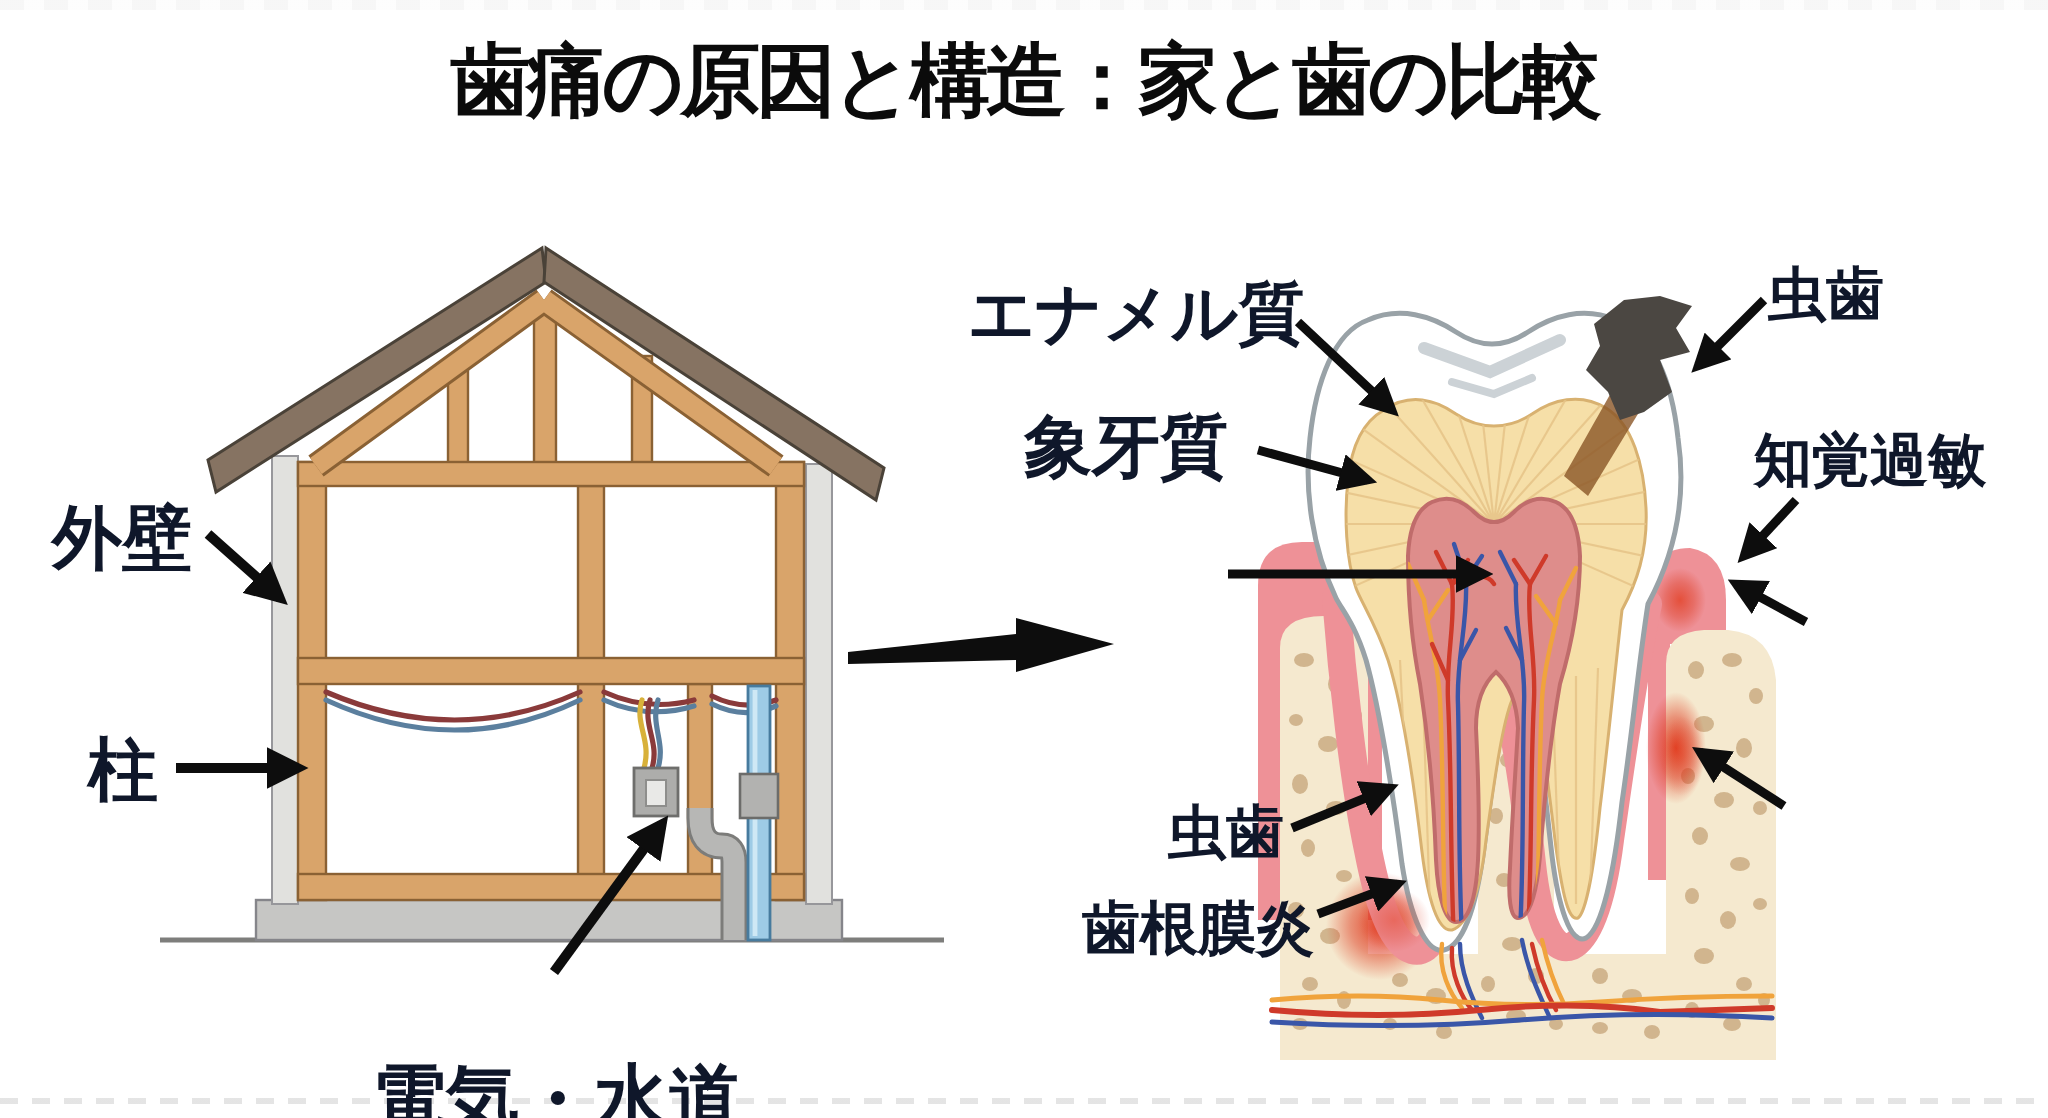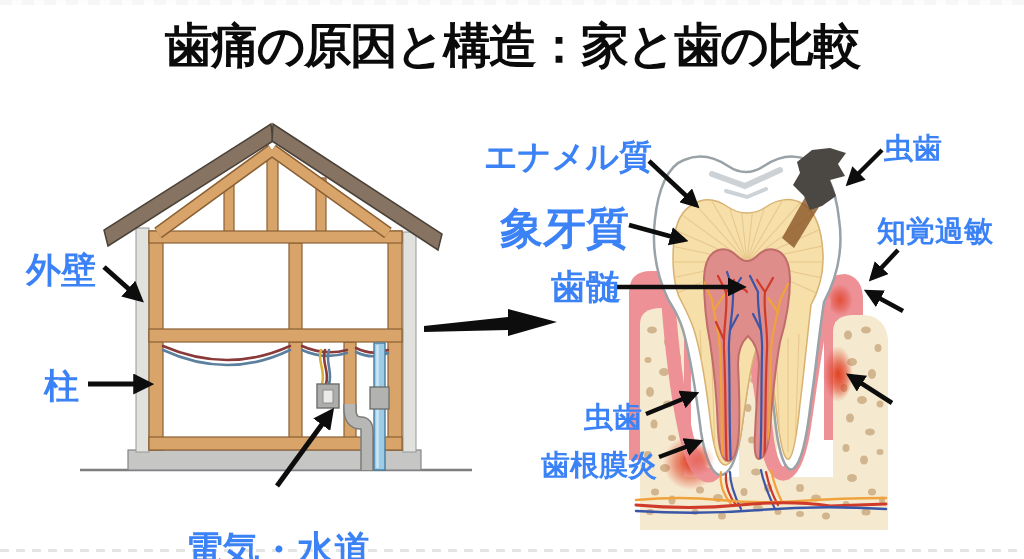--- a/index.html
+++ b/index.html
@@ -1,20 +1,20 @@
 <!DOCTYPE html>
 <html><head>
 <meta charset="utf-8">
 <style>
   html,body{margin:0;padding:0;background:#ffffff;}
   #stage{position:relative;width:1024px;height:559px;background:#ffffff;overflow:hidden;
          font-family:"Liberation Sans",sans-serif;}
   .title{position:absolute;left:0;right:0;top:18px;text-align:center;
-         font-size:48px;font-weight:900;letter-spacing:-2px;color:#0b0b0b;line-height:1.15;}
-  .lbl{position:absolute;font-weight:900;color:#3b82f6;line-height:1;white-space:nowrap;}
+         font-size:40px;font-weight:900;letter-spacing:-2px;color:#0b0b0b;line-height:1.15;}
+  .lbl{position:absolute;font-weight:900;color:#0f172a;line-height:1;white-space:nowrap;}
   #art{position:absolute;left:0;top:0;}
   .edge{position:absolute;left:0;width:1024px;pointer-events:none;}
   .edge.top{top:0;height:5px;opacity:.55;
     background:repeating-linear-gradient(90deg,#f0f0f0 0 12px,#fbfbfb 12px 22px);}
   .edge.bottom{top:549px;height:3px;opacity:.7;
     background:repeating-linear-gradient(90deg,#d9d9d9 0 9px,rgba(255,255,255,0) 9px 16px);}
 </style>
 </head>
 <body>
 
@@ -285,19 +285,18 @@
       <line x1="646" y1="414" x2="695" y2="394"></line>
       <line x1="659" y1="457" x2="699" y2="442"></line>
     </g>
   </svg>
 
   <div class="lbl" style="left:26px;top:252px;font-size:35px;">外壁</div>
   <div class="lbl" style="left:44px;top:368px;font-size:35px;">柱</div>
   <div class="lbl" style="left:186px;top:487px;font-size:37px;margin-top:44px;">電気・水道</div>
 
   <div class="lbl" style="left:484px;top:140px;font-size:33px;">エナメル質</div>
-  <div class="lbl" style="left:500px;top:207px;font-size:43px;">象牙質</div>
-  <div class="lbl" style="left:551px;top:269px;font-size:35px;">歯髄</div>
+  <div class="lbl" style="left:512px;top:207px;font-size:34px;">象牙質</div>
   <div class="lbl" style="left:884px;top:134px;font-size:29px;">虫歯</div>
   <div class="lbl" style="left:877px;top:217px;font-size:29px;">知覚過敏</div>
   <div class="lbl" style="left:584px;top:403px;font-size:29px;">虫歯</div>
   <div class="lbl" style="left:541px;top:451px;font-size:29px;">歯根膜炎</div>
 </div>
 
 </body></html>

